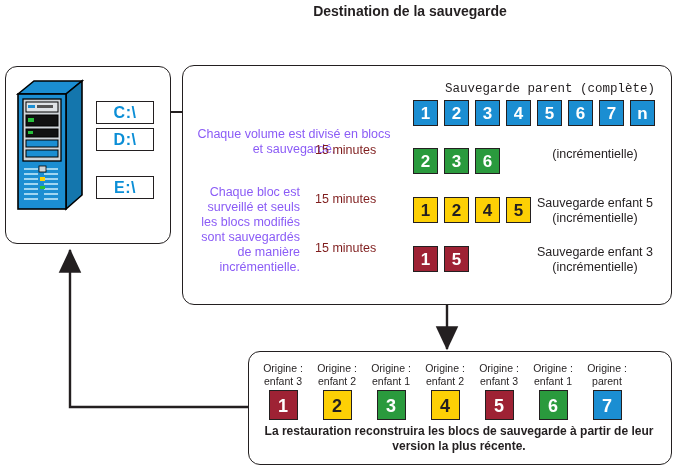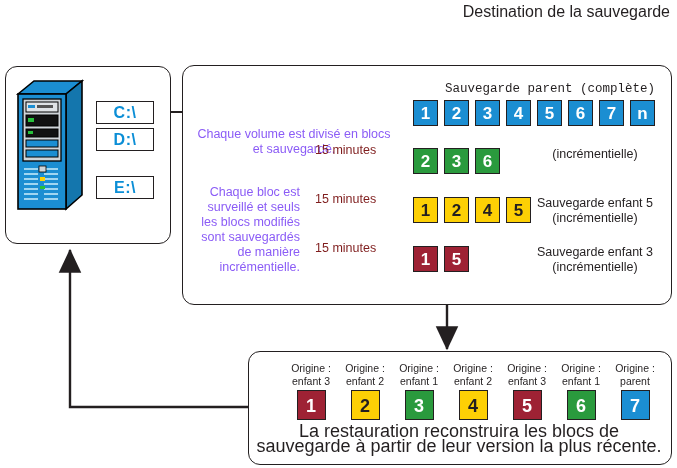--- a/index.html
+++ b/index.html
@@ -1,20 +1,20 @@
 <!DOCTYPE html>
 <html><head>
 <meta charset="utf-8">
 <style>
   html,body{margin:0;padding:0;background:#ffffff;}
   body{width:677px;height:468px;position:relative;overflow:hidden;
        font-family:"Liberation Sans","DejaVu Sans",sans-serif;color:#231f20;}
 
-  .title{position:absolute;left:150px;top:3px;width:520px;text-align:right;
-         font-size:16px;line-height:17px;}
+  .title{position:absolute;left:150px;top:3px;width:520px;text-align:center;
+         font-size:14px;line-height:17px;font-weight:bold;}
   .title div{white-space:nowrap;}
 
   
   .panel{position:absolute;border:1.6px solid #231f20;border-radius:12px;background:#fff;}
   #server-panel{left:5px;top:66px;width:164px;height:176px;}
   #backup-panel{left:182px;top:65px;width:488px;height:238px;}
   #restore-panel{left:248px;top:351px;width:422px;height:112px;}
 
   
   .tower{position:absolute;left:14px;top:78px;width:72px;height:138px;}
@@ -54,28 +54,28 @@
   .blk.yellow{background:#fdd005;color:#231f20;}
   .blk.red{background:#9e2234;color:#ffffff;}
 
   #row-parent{left:413px;top:100px;}
   #row-c1{left:413px;top:148px;}
   #row-c2{left:413px;top:197px;}
   #row-c3{left:413px;top:246px;}
 
   
   #restore-items{position:absolute;left:256px;top:362px;width:406px;
-                 display:flex;justify-content:flex-end;}
+                 display:flex;justify-content:flex-start;}
   .ritem{width:54px;text-align:center;}
   .ritem .orig{font-size:10.5px;line-height:12.5px;color:#231f20;white-space:pre-line;}
   .ritem .bwrap{margin-top:3px;display:flex;justify-content:center;}
   .ritem .blk{width:29px;height:30px;line-height:30px;font-size:18px;margin-right:0;}
 
   #restore-caption{position:absolute;left:252px;top:424px;width:414px;
-                   text-align:center;font-size:18px;line-height:15px;}
+                   text-align:center;font-size:12px;line-height:15px;font-weight:bold;}
 
   
   #wires{position:absolute;left:0;top:0;width:677px;height:468px;pointer-events:none;}
 </style>
 </head>
 <body>
 
 <div class="title">
   <div>Destination de la sauvegarde</div>
 </div>

